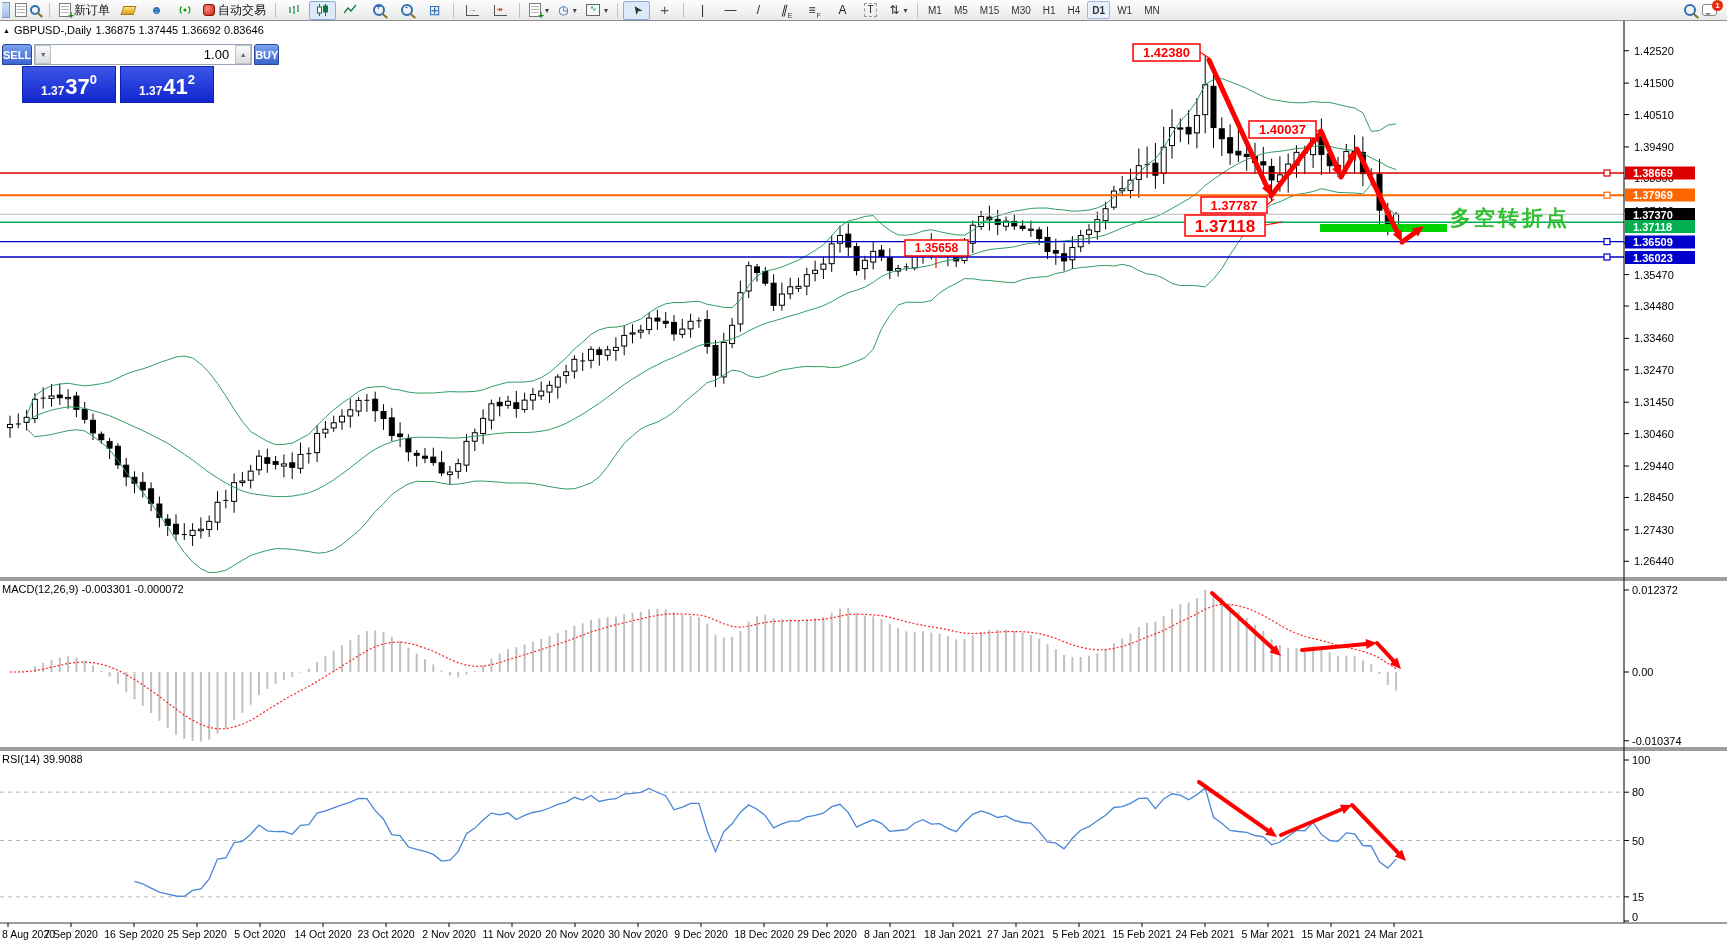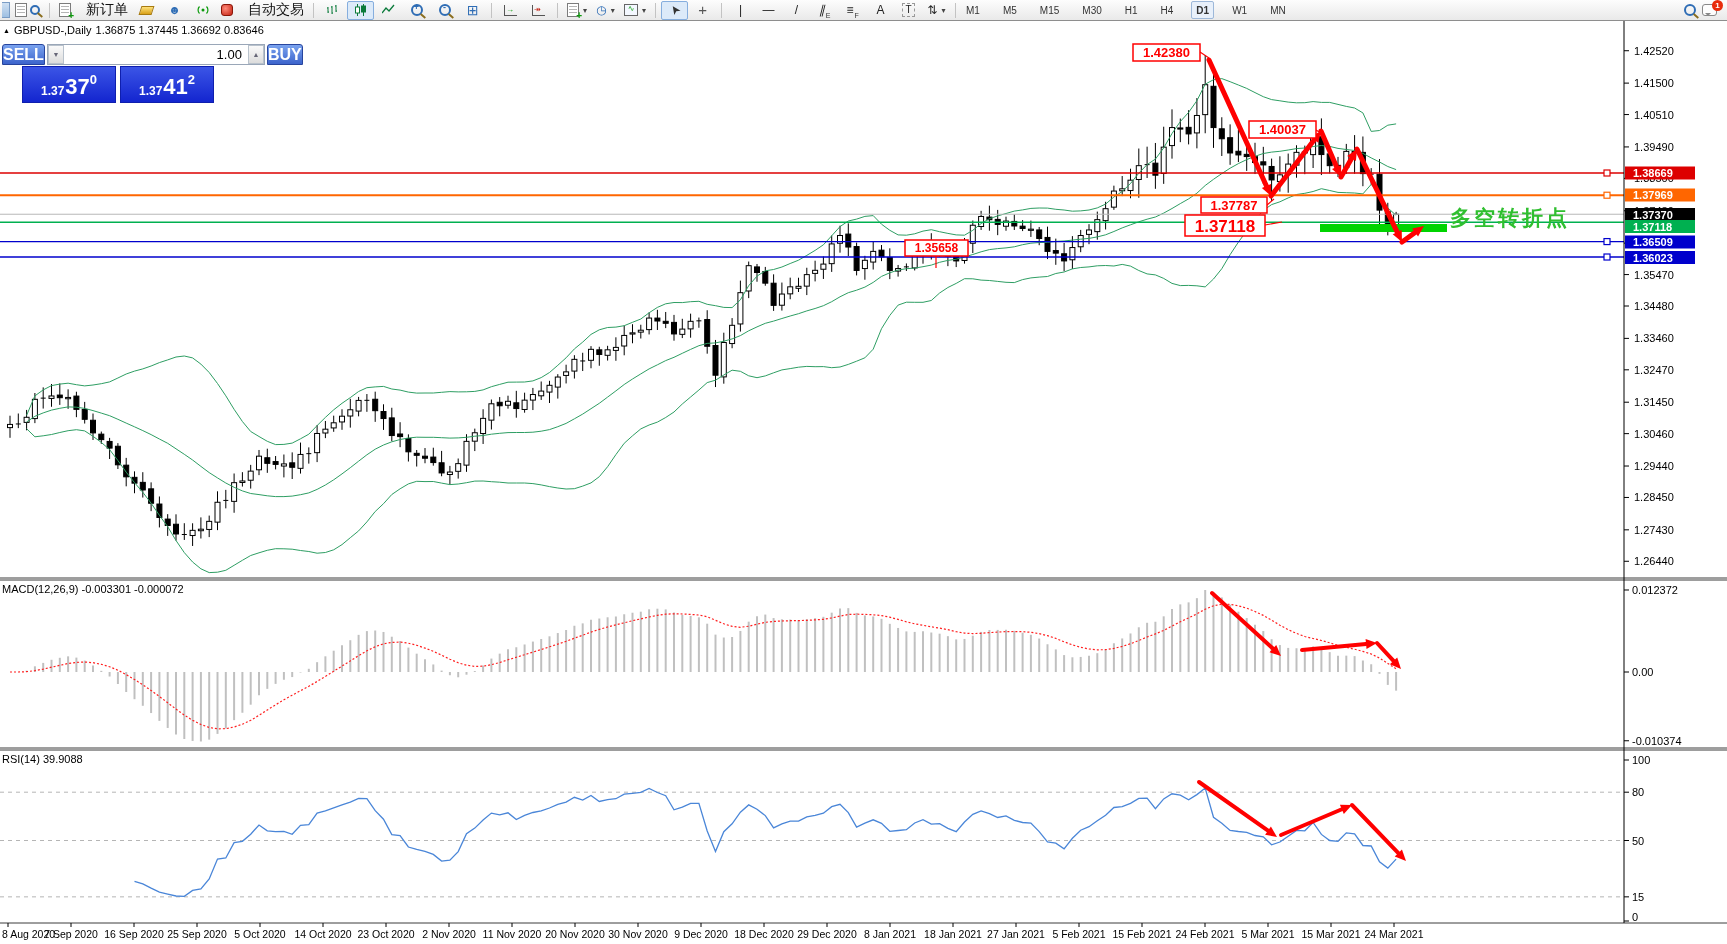--- a/index.html
+++ b/index.html
@@ -4,21 +4,21 @@
 <style>
   html,body{margin:0;padding:0;background:#fff;width:1727px;height:944px;overflow:hidden;
     font-family:"Liberation Sans",sans-serif;-webkit-font-smoothing:antialiased;}
   
   #toolbar{height:20px;background:linear-gradient(#fdfdfd,#e9e9e9);border-bottom:1px solid #8e8e8e;
     display:flex;align-items:center;padding:0 2px;gap:1px;position:relative;z-index:10;}
   .tb-btn{height:17px;min-width:19px;display:flex;align-items:center;justify-content:center;
     font-size:11px;color:#222;border:1px solid transparent;border-radius:2px;padding:0 3px;gap:3px;cursor:default;}
   .tb-btn.active{border-color:#86aede;background:#dcEAf9;background:#dceaf9;}
   .tb-sep{width:1px;height:15px;background:#c3c3c3;margin:0 4px;}
-  .tb-label{font-size:14px;color:#111;white-space:nowrap;margin-left:12px;}
+  .tb-label{font-size:12px;color:#111;white-space:nowrap;}
   .caret{font-size:8px;color:#444;margin-left:1px;}
   .tf-btn{font-size:10px;color:#333;padding:0 4px;height:16px;display:flex;align-items:center;border:1px solid transparent;border-radius:2px;}
   .tf-btn.active{border-color:#9db8d9;background:#e8f0fa;font-weight:bold;}
   .clipped-icon{width:7px;height:14px;background:linear-gradient(#cfe0f2,#9fc0e2);border:1px solid #7a9cc4;border-left:none;}
   .doc-icon{width:10px;height:12px;background:#fff;border:1px solid #7c7c7c;position:relative;}
   .doc-icon i{position:absolute;left:1px;right:1px;height:1px;background:#b5b5b5;}
   .doc-icon i:nth-child(1){top:2px}.doc-icon i:nth-child(2){top:5px}.doc-icon i:nth-child(3){top:8px}
   .plus-badge{position:absolute;right:-4px;bottom:-4px;color:#0a9a0a;font-weight:bold;font-size:10px;line-height:8px;}
   .mag{width:8px;height:8px;border:2px solid #2f6db5;border-radius:50%;position:relative;display:inline-block;}
   .mag:after{content:"";position:absolute;width:6px;height:2px;background:#8a6d1d;right:-5px;bottom:-3px;transform:rotate(40deg);}
@@ -36,21 +36,21 @@
   .badge{position:absolute;top:-5px;right:-7px;background:#e82c0c;color:#fff;border-radius:50%;width:11px;height:11px;
      font-size:8px;font-weight:bold;display:flex;align-items:center;justify-content:center;}
   
   #chart-window{position:relative;width:1727px;height:923px;background:#fff;}
   #chart-svg{position:absolute;left:0;top:0;}
   #symbol-title{position:absolute;left:3px;top:3px;font-size:11px;color:#000;z-index:5;display:flex;align-items:center;gap:4px;}
   #symbol-title .mark{font-size:7px;color:#000;}
   
   #trade-panel{position:absolute;left:2px;top:23px;width:212px;z-index:6;}
   .tp-row1{display:flex;align-items:stretch;height:21px;}
-  .tp-btn{width:45px;color:#fff;font-weight:bold;font-size:16px;display:flex;align-items:center;justify-content:center;
+  .tp-btn{width:45px;color:#fff;font-weight:bold;font-size:11px;display:flex;align-items:center;justify-content:center;
     background:linear-gradient(#7aa3ef,#3c64cc);border:1px solid #27459e;border-radius:3px 3px 0 0;}
   .tp-spin{flex:1;display:flex;background:#fff;border:1px solid #9aa7b8;margin:0 2px;}
   .spin-btn{width:14px;display:flex;align-items:center;justify-content:center;font-size:7px;color:#667;
     background:linear-gradient(#fafafa,#dcdcdc);border:1px solid #b9c2cc;}
   .vol-input{flex:1;border:none;outline:none;text-align:right;font-size:13px;padding-right:6px;font-family:"Liberation Sans",sans-serif;min-width:10px;}
   .tp-row2{display:flex;gap:4px;margin-top:1px;padding-left:20px;}
   .price-box{flex:1;height:33px;background:linear-gradient(#3b55e6,#1325cf);border:1px solid #0f1fae;color:#fff;
     display:flex;align-items:flex-end;justify-content:center;padding-bottom:2px;}
   .price-small{font-size:12px;font-weight:bold;margin-right:1px;margin-bottom:2px;}
   .price-big{font-size:22px;font-weight:bold;line-height:26px;}
@@ -180,21 +180,21 @@
       <span class="glyph">A</span>
     </span>
   <span class="tb-btn">
       <span class="glyph" style="border:1px dashed #999;padding:0 2px;font-size:10px">T</span>
     </span>
   <span class="tb-btn">
       <span class="glyph">⇅</span>
       <span class="caret">▾</span>
     </span>
   <span class="tb-sep"></span>
-  <span id="tf-bar" style="display:flex;gap:13px">
+  <span id="tf-bar" style="display:flex;gap:2px">
       <span class="tf-btn">M1</span>
       <span class="tf-btn">M5</span>
       <span class="tf-btn">M15</span>
       <span class="tf-btn">M30</span>
       <span class="tf-btn">H1</span>
       <span class="tf-btn">H4</span>
       <span class="tf-btn active">D1</span>
       <span class="tf-btn">W1</span>
       <span class="tf-btn">MN</span>
     </span>

